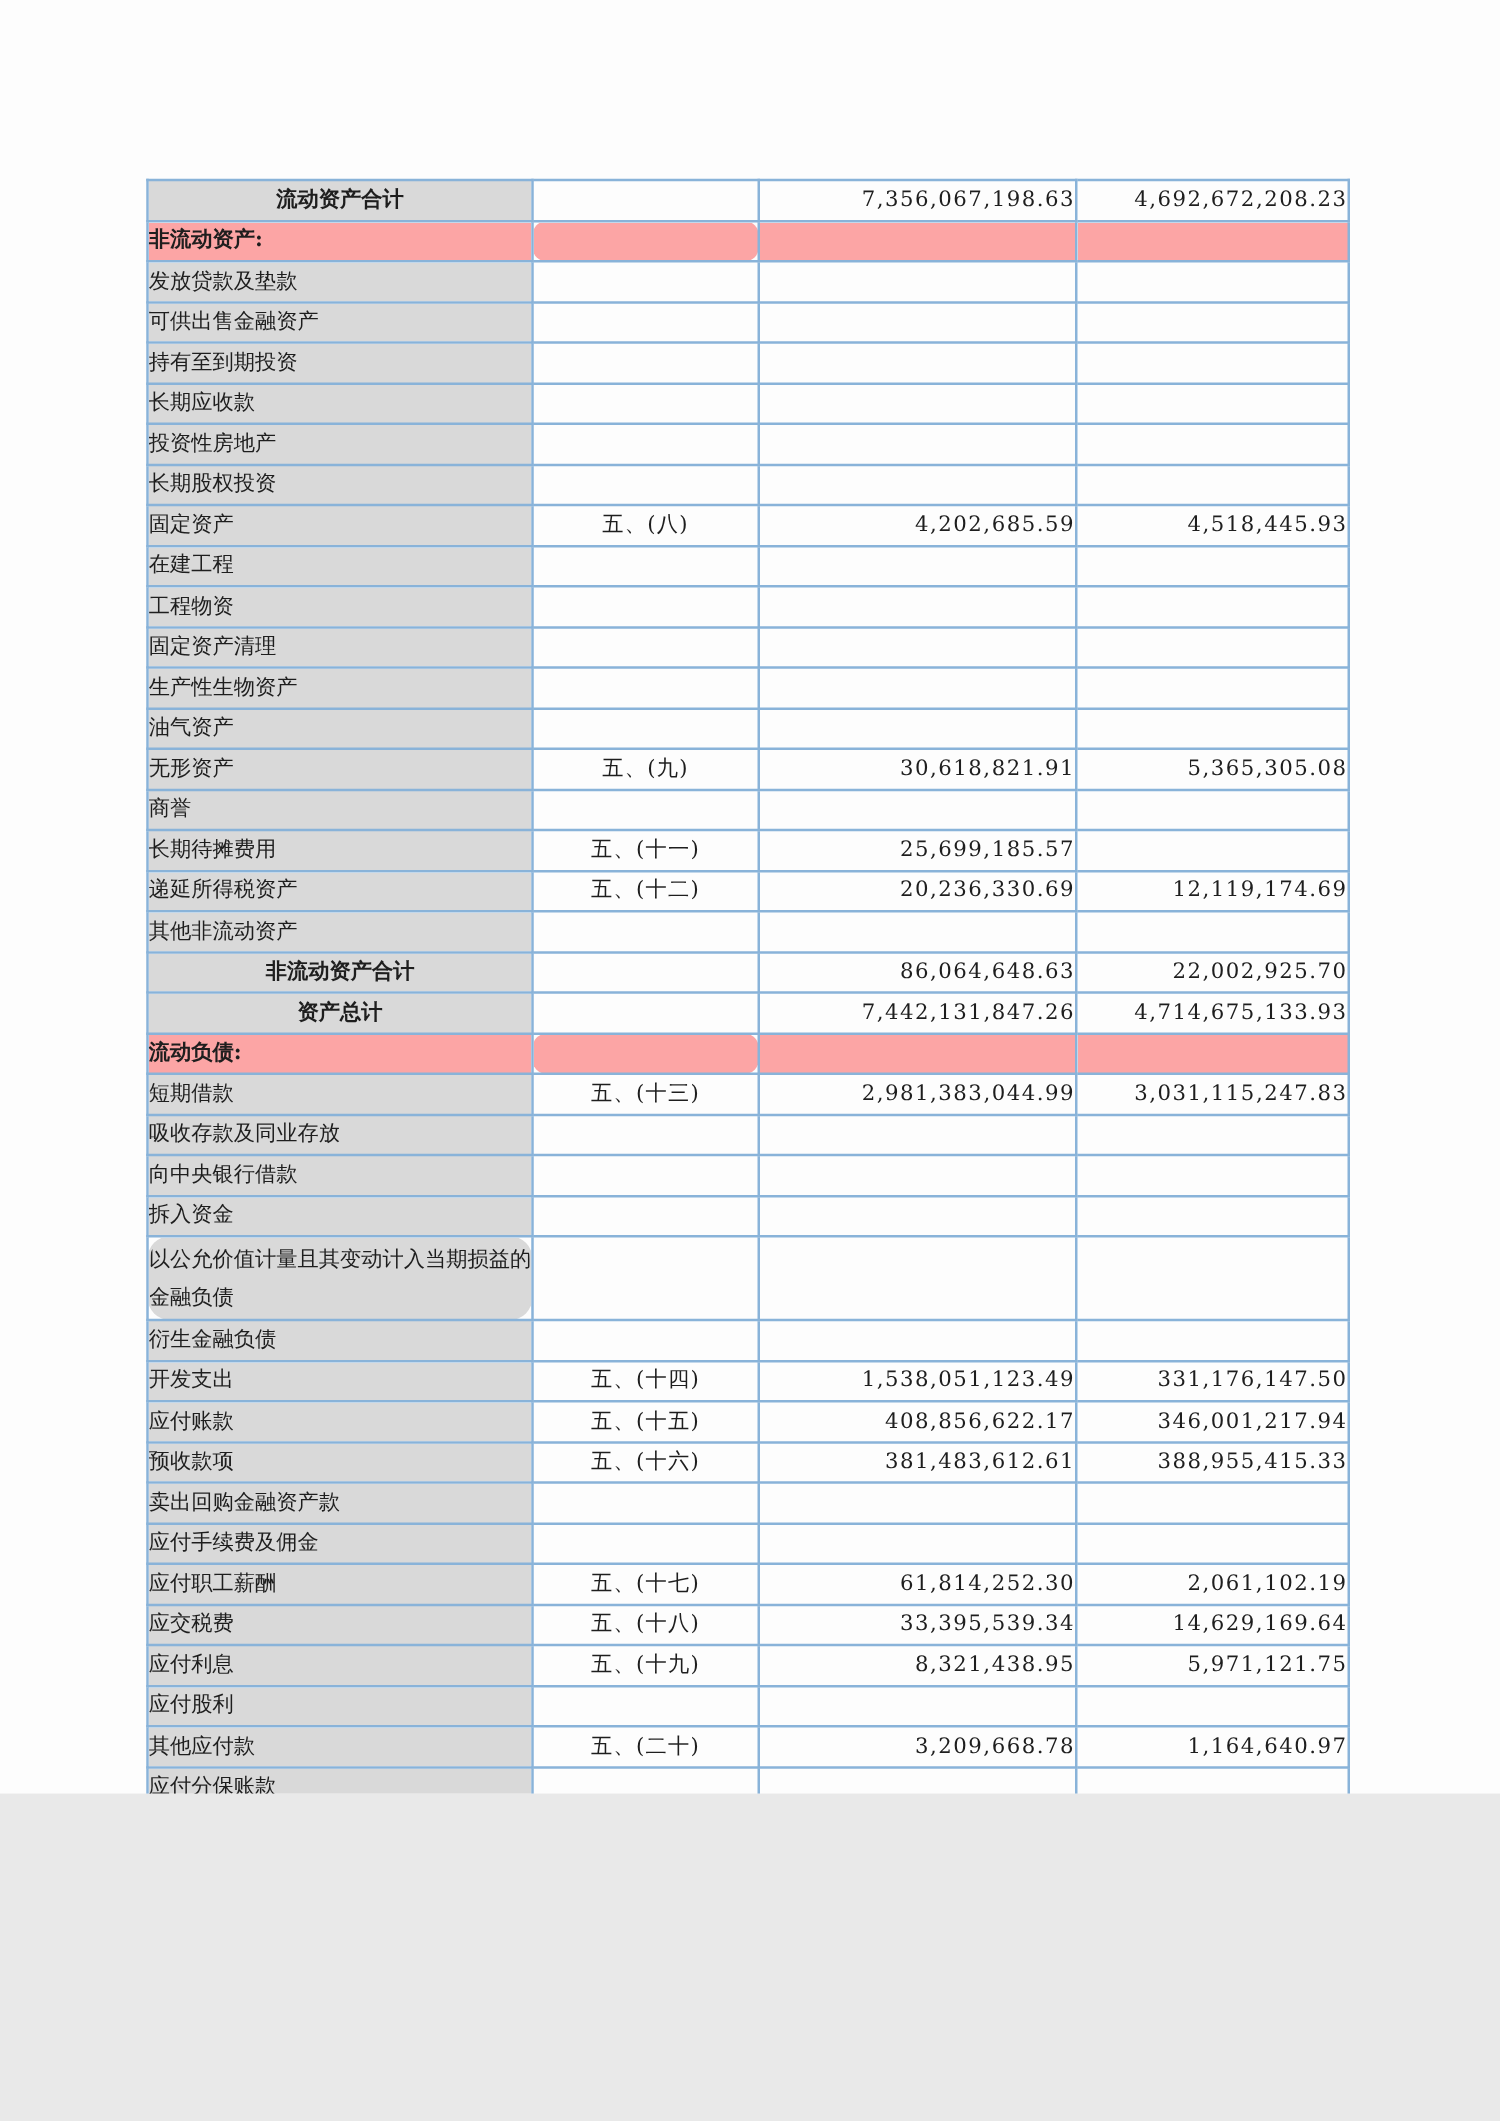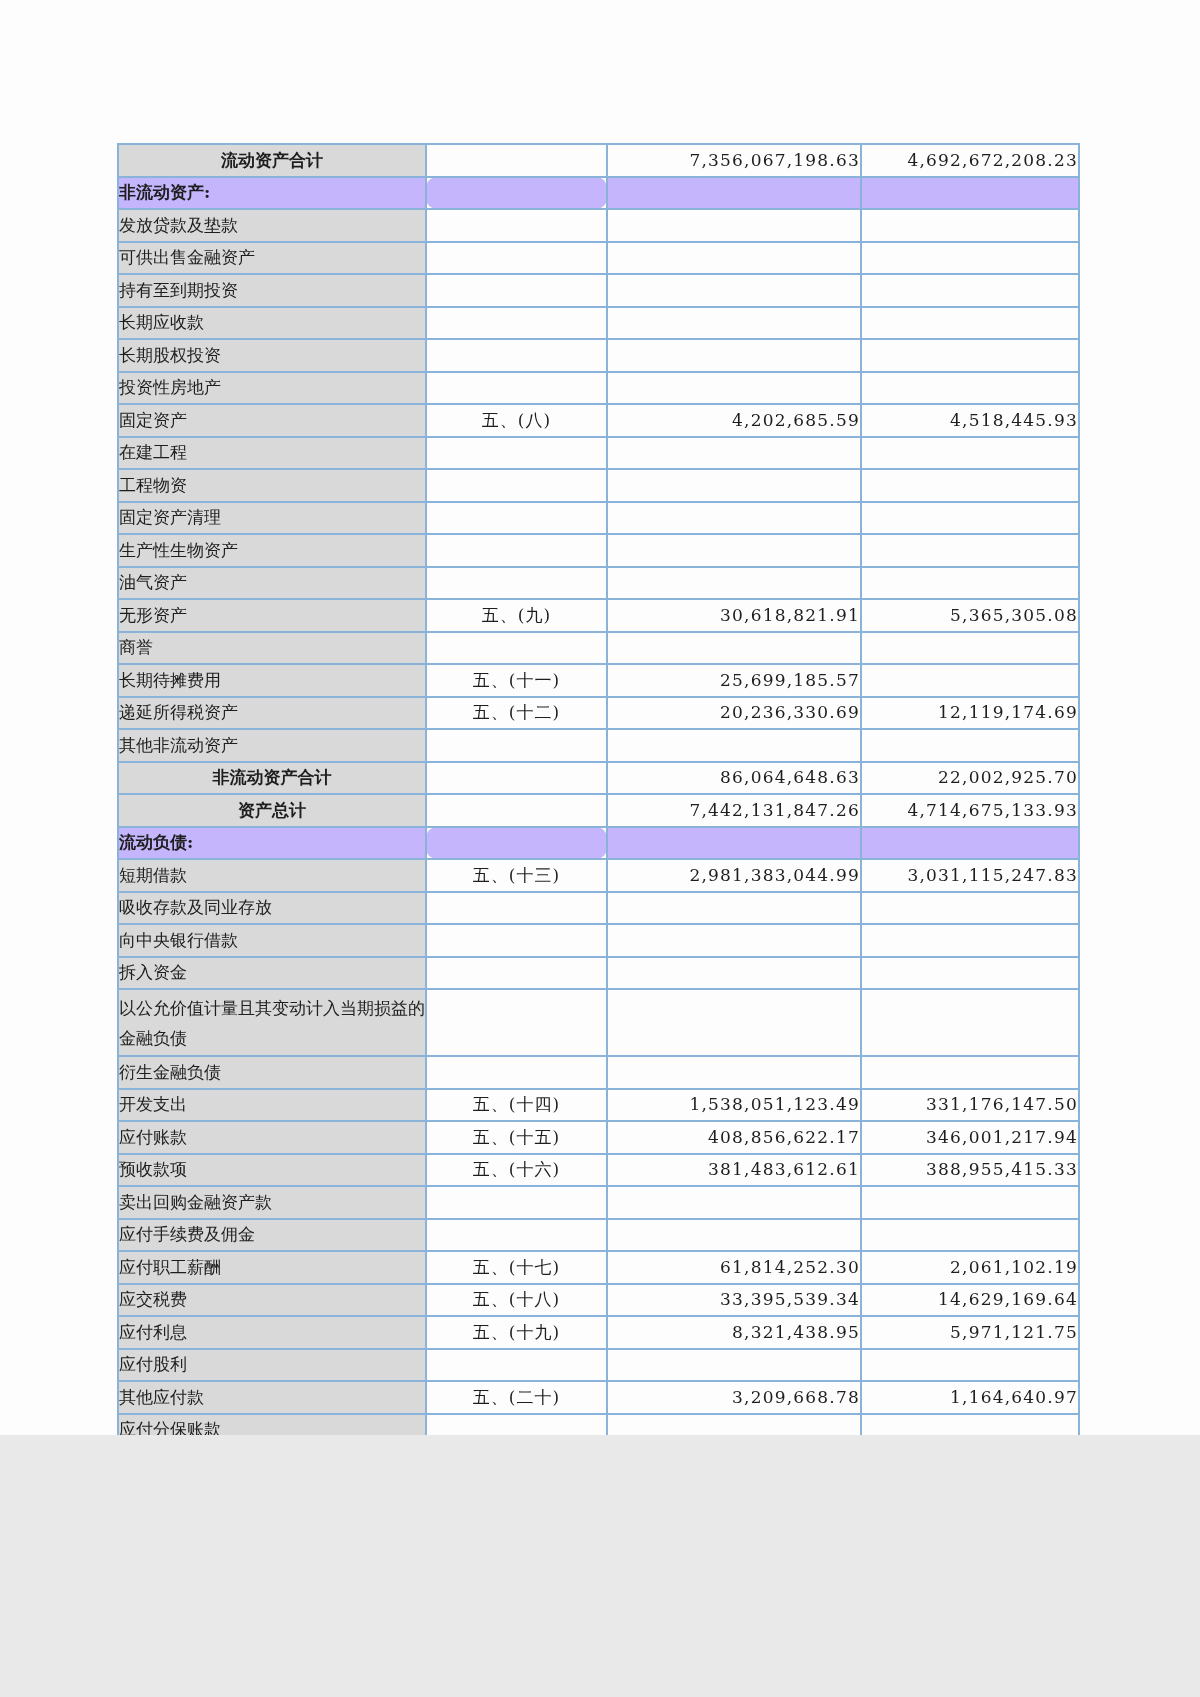--- a/index.html
+++ b/index.html
@@ -43,30 +43,31 @@
   
   td.c1 { text-align: center; letter-spacing: 1px; border-radius: 11px; }
   
   td.c2, td.c3 {
     text-align: right;
     padding: 0 10px 0 4px;
     letter-spacing: 1.2px;
     font-size: 16.5px;
   }
   
-  tr.section td { background: #c4b5fd; }
+  tr.section td { background: #fca5a5; }
   tr.section td.c0 { font-weight: bold; }
   
   tr.total td.c0 { font-weight: bold; text-align: center; }
   
   tr.tall td { height: 63px; }
   tr.tall td.c0 {
     white-space: normal;
     line-height: 1.75;
     padding-top: 2px;
+    border-radius: 18px;
   }
 </style>
 </head>
 <body>
 
 <div class="page">
   <table class="sheet">
     <colgroup>
       <col style="width:308px">
       <col style="width:181px">
@@ -104,27 +105,27 @@
           <td class="c2"></td>
           <td class="c3"></td>
         </tr>
         <tr class="item">
           <td class="c0">长期应收款</td>
           <td class="c1"></td>
           <td class="c2"></td>
           <td class="c3"></td>
         </tr>
         <tr class="item">
+          <td class="c0">投资性房地产</td>
+          <td class="c1"></td>
+          <td class="c2"></td>
+          <td class="c3"></td>
+        </tr>
+        <tr class="item">
           <td class="c0">长期股权投资</td>
-          <td class="c1"></td>
-          <td class="c2"></td>
-          <td class="c3"></td>
-        </tr>
-        <tr class="item">
-          <td class="c0">投资性房地产</td>
           <td class="c1"></td>
           <td class="c2"></td>
           <td class="c3"></td>
         </tr>
         <tr class="item">
           <td class="c0">固定资产</td>
           <td class="c1">五、(八)</td>
           <td class="c2">4,202,685.59</td>
           <td class="c3">4,518,445.93</td>
         </tr>

